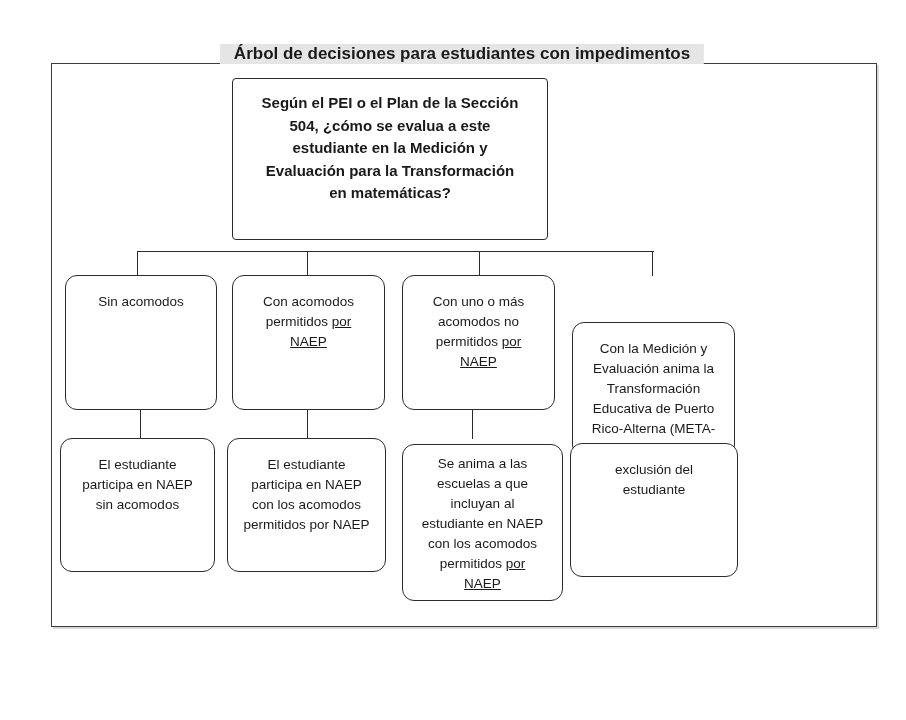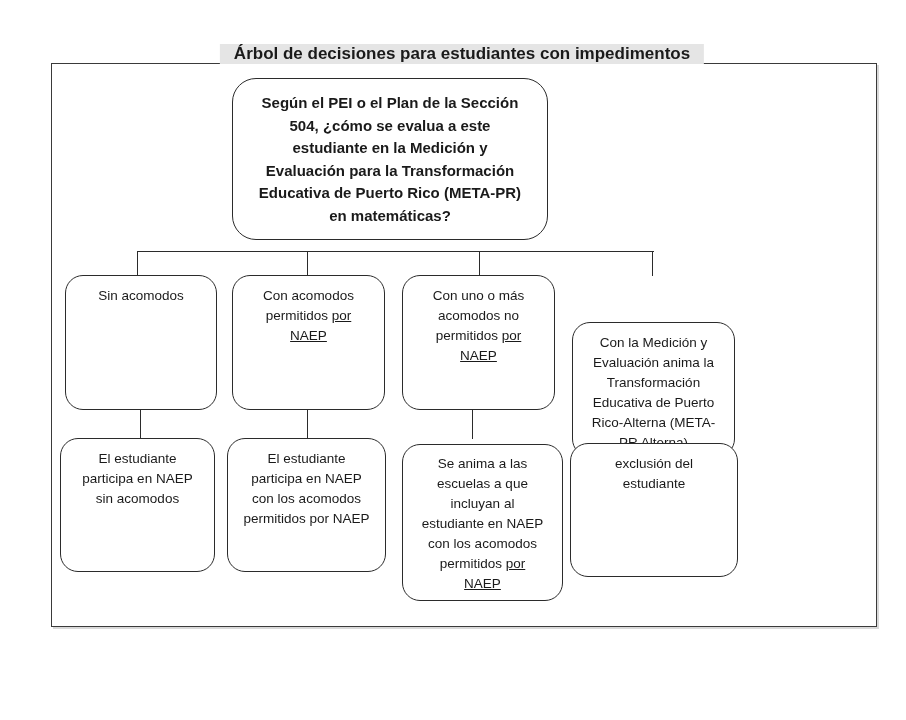--- a/index.html
+++ b/index.html
@@ -38,31 +38,31 @@
     position: absolute;
     box-sizing: border-box;
     background: #ffffff;
     border: 1.4px solid #2b2b2b;
     text-align: center;
     z-index: 2;
   }
   .root-box {
     left: 232px; top: 78px;
     width: 316px; height: 162px;
-    border-radius: 24px;
+    border-radius: 4px;
     font-weight: bold;
     font-size: 15px;
     line-height: 22.5px;
     padding: 13px 6px 0;
   }
   .node {
-    border-radius: 18px;
+    border-radius: 12px;
     font-size: 13.5px;
     line-height: 20px;
-    padding: 10px 5px 0;
+    padding: 16px 5px 0;
   }
   #b1 { left: 65px;  top: 275px; width: 152px; height: 135px; }
   #b2 { left: 232px; top: 275px; width: 153px; height: 135px; }
   #b3 { left: 402px; top: 275px; width: 153px; height: 135px; }
   #b4 { left: 572px; top: 275px; width: 163px; height: 135px; margin-top: 47px; }
   #o1 { left: 60px;  top: 438px; width: 155px; height: 134px; }
   #o2 { left: 227px; top: 438px; width: 159px; height: 134px; }
   #o3 { left: 402px; top: 438px; width: 161px; height: 157px; padding-top: 9px; margin-top: 6px; }
   #o4 { left: 570px; top: 443px; width: 168px; height: 134px; }
   .line { position: absolute; background: #2b2b2b; z-index: 1; }
@@ -86,21 +86,20 @@
 
   <div class="frame"></div>
 
   <div class="title">Árbol de decisiones para estudiantes con impedimentos</div>
 
   <div class="box root-box">
       <div class="ln"><span>Según el PEI o el Plan de la Sección</span></div>
       <div class="ln"><span>504, ¿cómo se evalua a este</span></div>
       <div class="ln"><span>estudiante en la Medición y</span></div>
       <div class="ln"><span>Evaluación para la Transformación</span></div>
-      <div class="ln"><span>Educativa de Puerto Rico (META-PR)</span></div>
       <div class="ln"><span>en matemáticas?</span></div>
     </div>
 
   <div class="line hline"></div>
   <div class="line v" id="vs1"></div>
   <div class="line v" id="vs2"></div>
   <div class="line v" id="vs3"></div>
   <div class="line v" id="vs4"></div>
 
   <div class="box node" id="b1">

